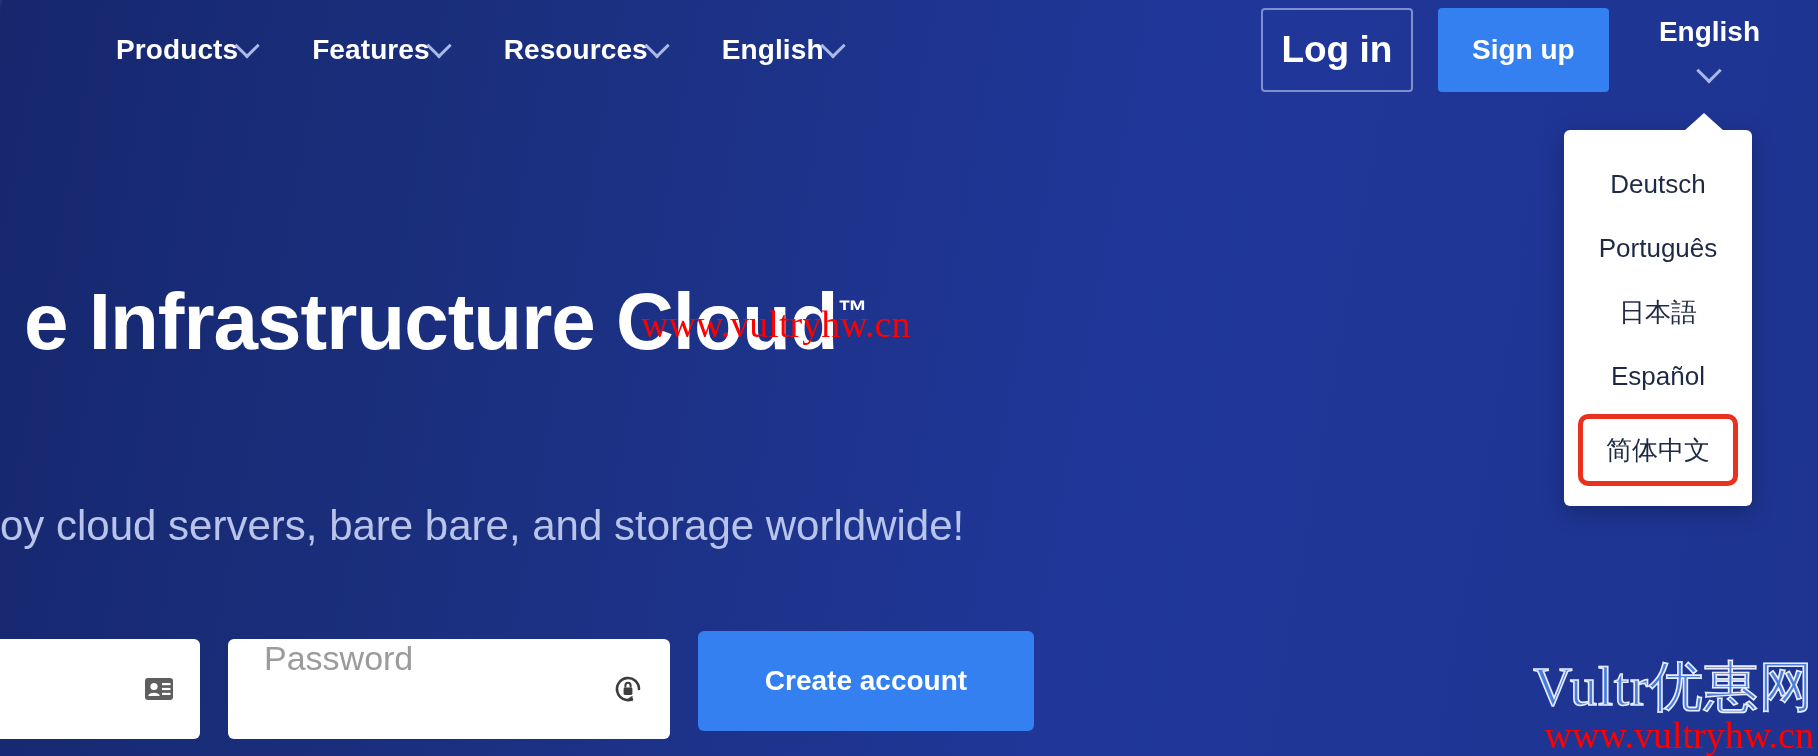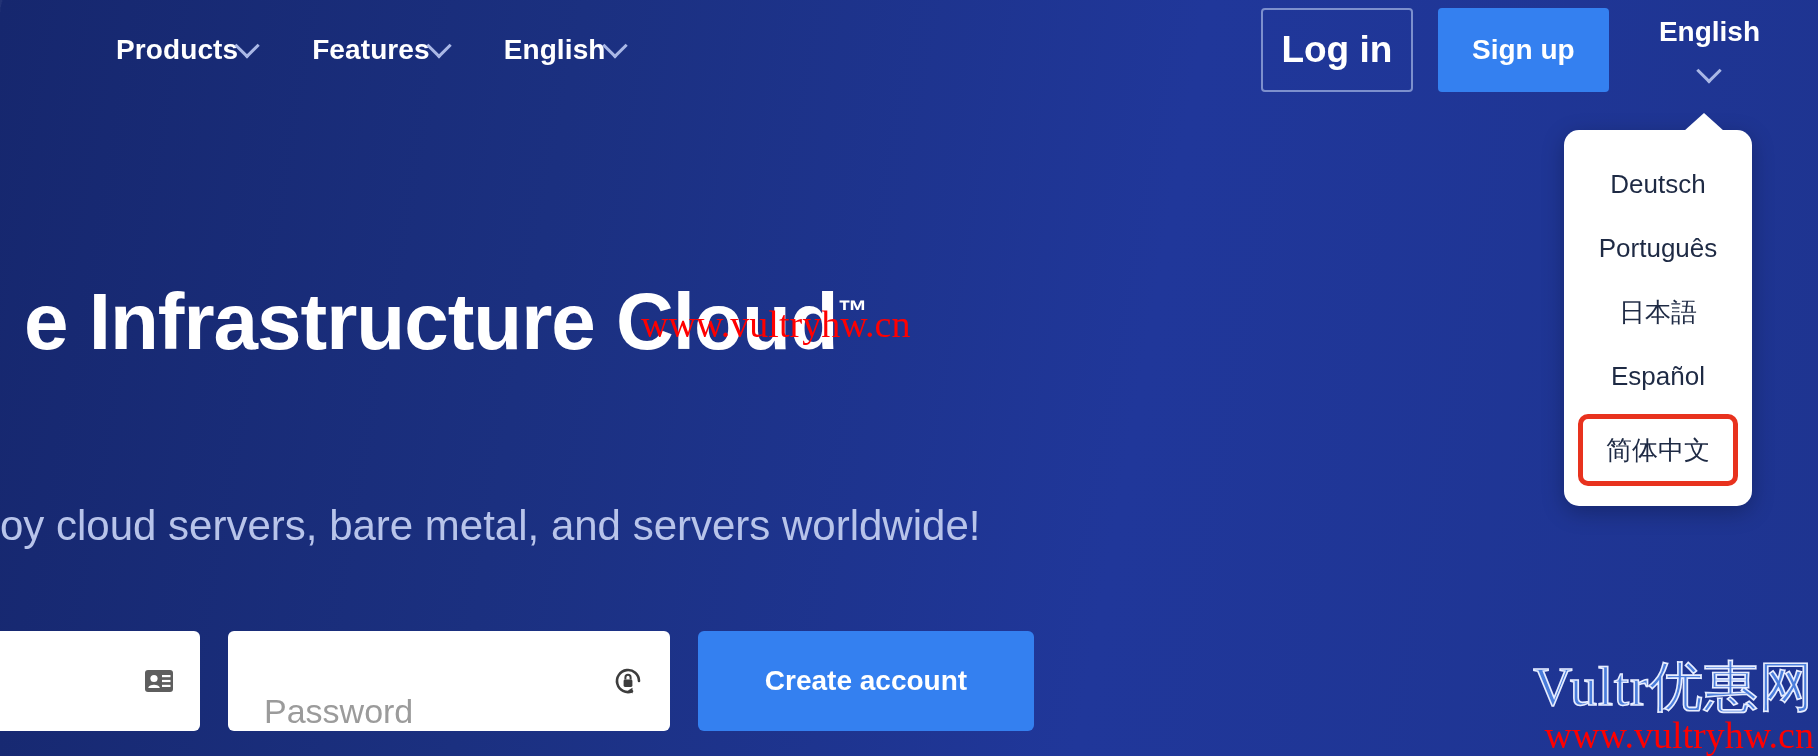--- a/index.html
+++ b/index.html
@@ -105,21 +105,21 @@
     font-weight: bold;
   }
 
   
   .lang-menu {
     position: absolute;
     top: 130px;
     left: 1564px;
     width: 188px;
     background: #ffffff;
-    border-radius: 15px;
+    border-radius: 6px;
     box-shadow: 0 6px 22px rgba(0,0,0,0.26);
     padding: 22px 0 20px 0;
     z-index: 30;
   }
   .lang-menu .caret {
     position: absolute;
     top: -17px;
     right: 28px;
     width: 0; height: 0;
     border-left: 20px solid transparent;
@@ -179,21 +179,22 @@
     display: flex;
     align-items: flex-start;
     gap: 28px;
   }
   .field {
     position: relative;
     height: 100px;
     background: #ffffff;
     border-radius: 6px;
     display: flex;
-    align-items: flex-end;
+    align-items: flex-start;
+    margin-top: 8px;
   }
   .field.email { width: 210px; }
   .field.password { width: 442px; }
   .field .ph {
     color: #9b9b9b;
     font-size: 34px;
     margin-left: 36px;
     font-weight: 400;
   }
   .field .fi {
@@ -269,20 +270,24 @@
       <div class="nav-item">
         <span class="label">Products</span>
         <span class="chev"></span>
       </div>
 
       <div class="nav-item">
         <span class="label">Features</span>
         <span class="chev"></span>
       </div>
 
+      <div class="nav-item">
+        <span class="label">Resources</span>
+        <span class="chev"></span>
+      </div>
 
       <div class="nav-item">
         <span class="label">English</span>
         <span class="chev"></span>
       </div>
 
     </div>
 
     <div class="nav-right">
       <button class="btn-login">Log in</button>
@@ -299,21 +304,21 @@
     <span class="caret"></span>
     <div class="lang-opt">Deutsch</div>
     <div class="lang-opt">Português</div>
     <div class="lang-opt">日本語</div>
     <div class="lang-opt">Español</div>
     <div class="lang-opt highlight">简体中文</div>
   </div>
 
   <h1 class="hero-title"><span>e Infrastructure Cloud</span><span class="tm">™</span></h1>
 
-  <p class="hero-sub">oy cloud servers, bare metal, and servers worldwide!</p>
+  <p class="hero-sub">oy cloud servers, bare bare, and storage worldwide!</p>
 
   <div class="wm-url-hero">www.vultryhw.cn</div>
 
   <div class="form-row">
 
     <div class="field email">
       <span class="ph"></span>
       <span class="fi">
         <svg width="30" height="24" viewBox="0 0 30 24" aria-hidden="true">
           <rect x="1" y="1" width="28" height="22" rx="3" fill="#5e5e5e"></rect>

